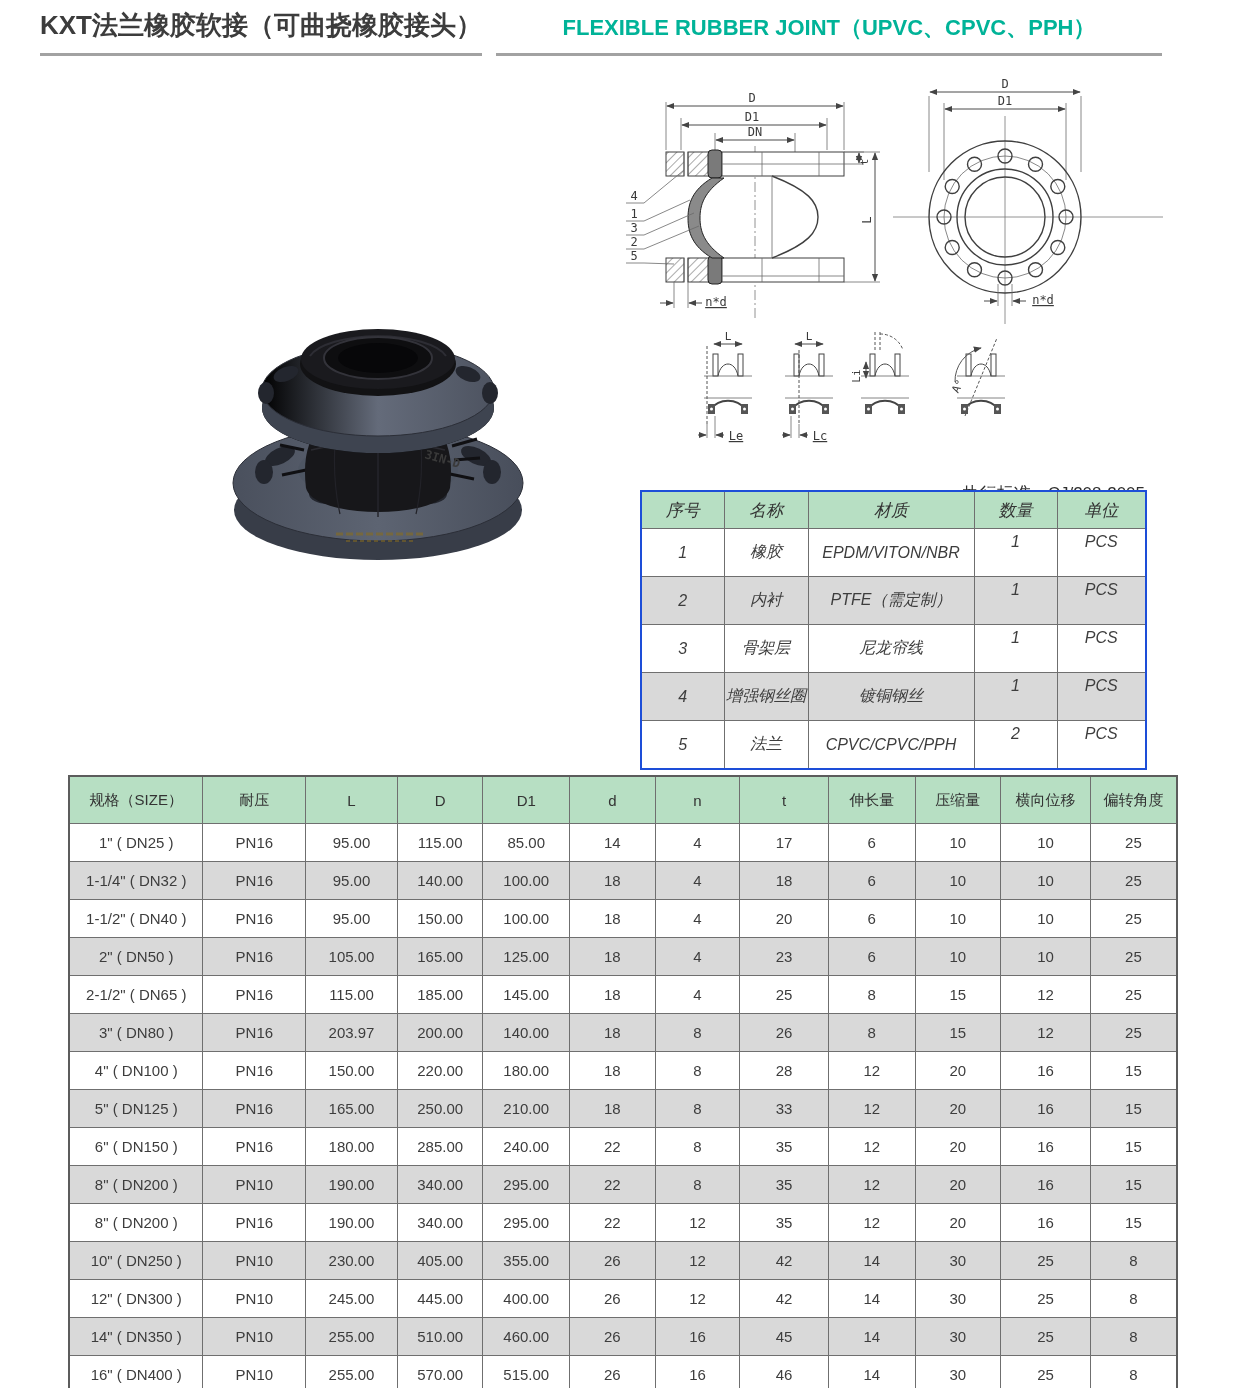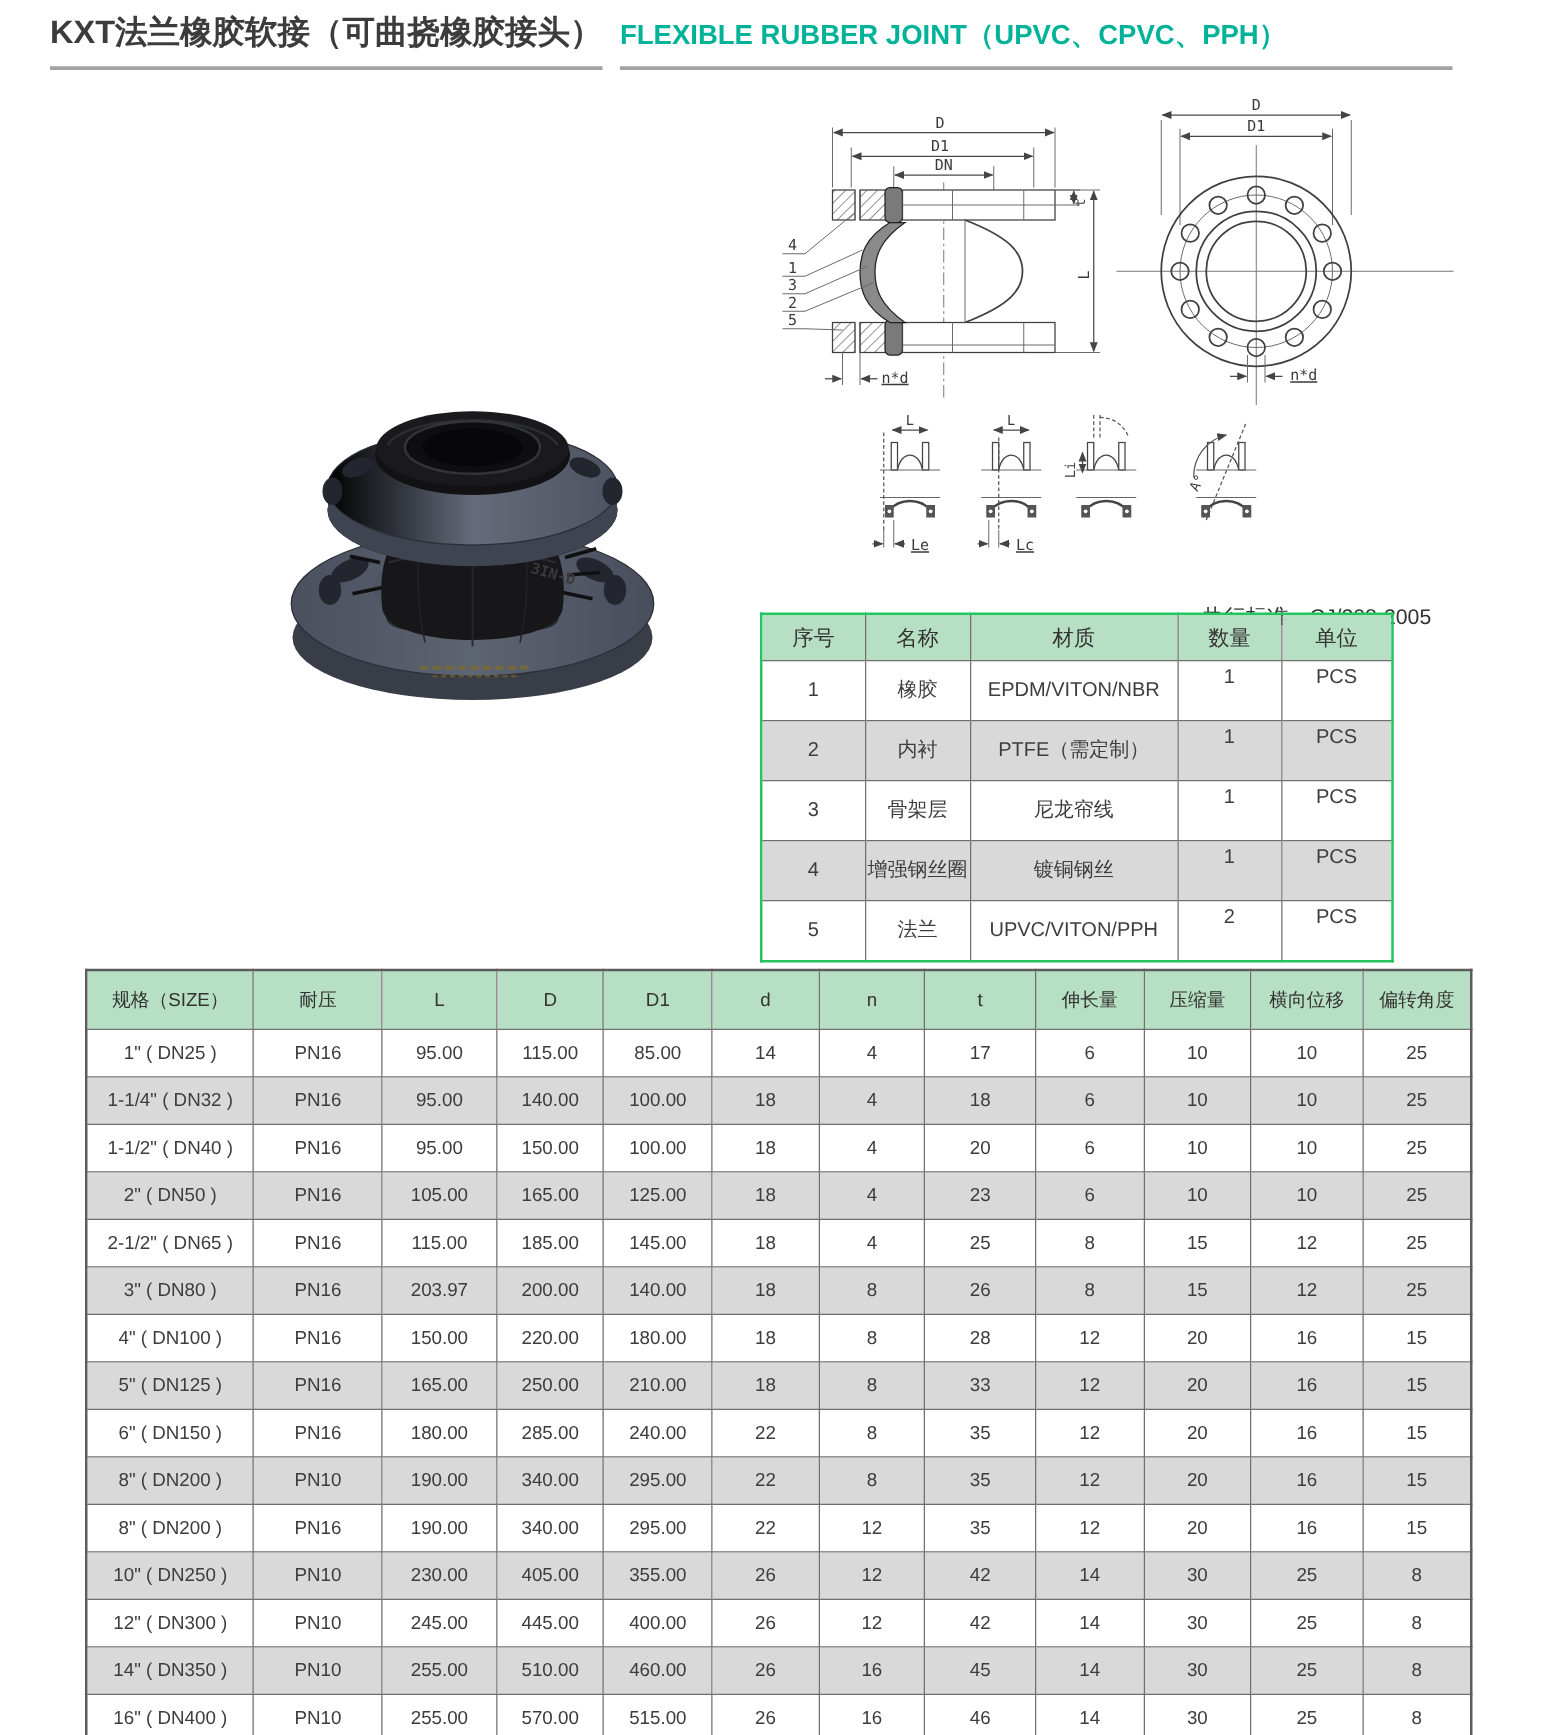--- a/index.html
+++ b/index.html
@@ -1,41 +1,41 @@
 <!DOCTYPE html>
 <html><head>
 <meta charset="utf-8">
 <style>
   html,body{margin:0;padding:0;background:#ffffff;}
   body{font-family:"Liberation Sans","DejaVu Sans",sans-serif;}
   .page{position:relative;width:1242px;height:1388px;background:#ffffff;overflow:hidden;}
 
   
-  .titlebar{position:absolute;left:40px;top:8px;width:1122px;display:flex;gap:14px;align-items:flex-end;}
+  .titlebar{position:absolute;left:40px;top:8px;width:1122px;display:flex;gap:14px;align-items:flex-end;text-align:center;}
   .t-cn{font-size:26px;font-weight:bold;color:#3c3c3c;border-bottom:3px solid #a2a2a2;padding-bottom:10px;white-space:nowrap;}
   .t-en{font-size:22px;font-weight:bold;color:#00b398;border-bottom:3px solid #a2a2a2;padding-bottom:10px;white-space:nowrap;flex:1;}
 
   
   .svgbox{position:absolute;}
   svg text{font-family:"DejaVu Sans Mono","Liberation Mono",monospace;fill:#3a3a3a;}
   .dim{stroke:#4a4a4a;stroke-width:1;fill:none;}
   .thin{stroke:#6a6a6a;stroke-width:0.8;fill:none;}
   .out{stroke:#3f3f3f;stroke-width:1.4;fill:none;}
 
   
   .std-note{position:absolute;left:640px;top:482px;width:505px;text-align:right;font-size:17px;color:#2f2f2f;}
 
   
   table{border-collapse:collapse;table-layout:fixed;}
   th,td{border:1px solid #6f6f6f;text-align:center;overflow:hidden;white-space:nowrap;}
   th{background:#b7dfc3;font-weight:normal;color:#333;}
   tr.stripe td{background:#d9d9d9;}
   td{background:#ffffff;color:#3d3d3d;}
 
-  .parts-table{position:absolute;left:608px;top:490px;width:505px;border:2px solid #22c55e;}
+  .parts-table{position:absolute;left:640px;top:490px;width:505px;border:2px solid #1d4ed8;font-style:italic;}
   .parts-table th{height:34px;font-size:17px;}
   .parts-table td{height:42px;font-size:16px;}
   .parts-table td:nth-child(4),.parts-table td:nth-child(5){vertical-align:top;padding-top:4px;}
 
   .spec-table{position:absolute;left:68px;top:775px;width:1110px;border:2px solid #5c5c5c;}
   .spec-table th{height:44px;font-size:15px;text-align:center;}
   .spec-table td{height:35px;font-size:15px;}
 </style>
 </head>
 <body>
@@ -348,21 +348,21 @@
         <tr class="stripe">
           <td>4</td>
           <td>增强钢丝圈</td>
           <td>镀铜钢丝</td>
           <td>1</td>
           <td>PCS</td>
         </tr>
         <tr>
           <td>5</td>
           <td>法兰</td>
-          <td>UPVC/VITON/PPH</td>
+          <td>CPVC/CPVC/PPH</td>
           <td>2</td>
           <td>PCS</td>
         </tr>
       </tbody>
   </table>
 
   <table class="spec-table">
     <colgroup>
       <col style="width:133px">
         <col style="width:102px">

